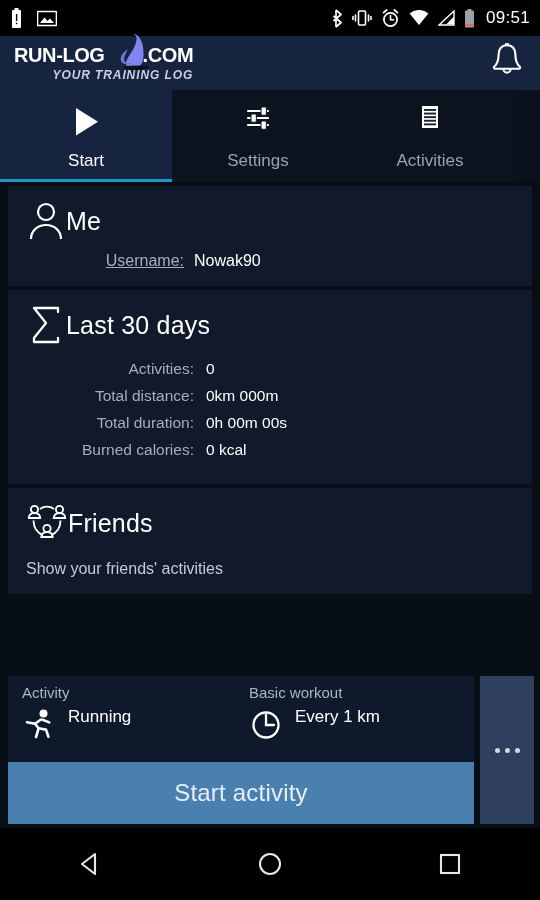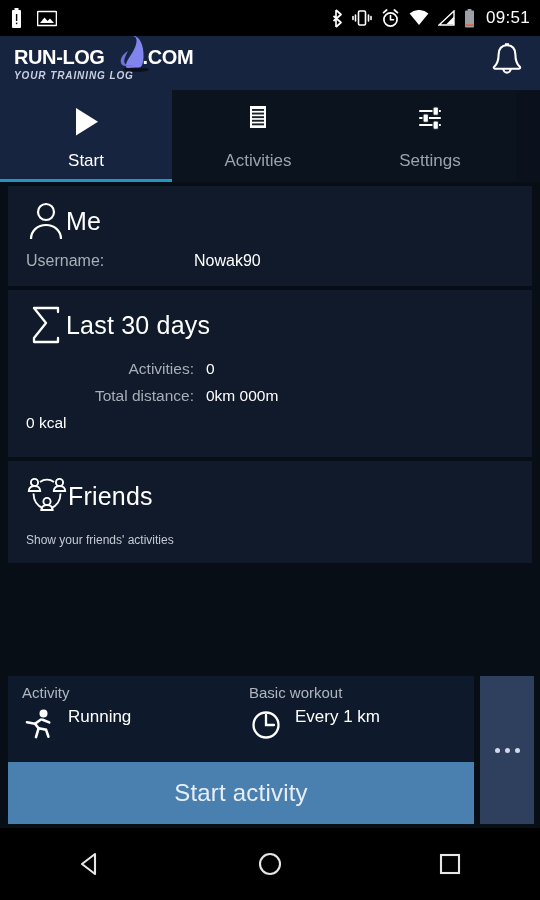--- a/index.html
+++ b/index.html
@@ -31,22 +31,22 @@
   .logo-main { display:flex; align-items:center; position:relative; }
   .logo-txt {
     font-size:20px; font-weight:bold; color:#fff; letter-spacing:-.4px;
     font-family:"Liberation Sans", sans-serif;
   }
   .logo-shoe { position:absolute; left:92px; top:-12px; }
   .logo-dotcom {
     font-size:20px; font-weight:bold; color:#fff; letter-spacing:-.4px; margin-left:38px;
   }
   .logo-tag {
-    font-size:10px; color:#c9cfe0; font-style:italic; letter-spacing:.9px;
-    margin-top:1px; font-weight:bold;
+    font-size:12px; color:#c9cfe0; font-style:italic; letter-spacing:.9px;
+    margin-top:1px; font-weight:bold;text-align:right;
   }
   .bell { margin-left:auto; }
 
   
   .tabs {
     position:absolute; top:90px; left:0; width:516px; height:92px;
     background:#0b131f; display:flex;
   }
   .tab {
     flex:1; display:flex; flex-direction:column; align-items:center; justify-content:center;
@@ -59,24 +59,24 @@
   .tab-label { font-size:17px; color:#9aa3ad; }
   .tab.active .tab-label { color:#ffffff; }
 
   
   .content { position:absolute; top:182px; left:0; width:540px; height:490px; background:#080e16; }
   .card {
     margin:4px 8px; background:#101a2a; padding:14px 18px 16px;
   }
   .card-head { display:flex; align-items:center; }
   .card-title { font-size:25px; color:#ffffff; font-weight:400; letter-spacing:.2px; }
-  .card-sub { font-size:12px; color:#c5cbd4; margin-top:16px; }
+  .card-sub { font-size:16px; color:#c5cbd4; margin-top:16px; }
 
   .kv { display:flex; margin-top:10px; font-size:16px; }
-  .kv-k { width:168px; color:#a7aeb8; padding-right:10px; }
+  .kv-k { width:168px; text-align:right; color:#a7aeb8; padding-right:10px;text-decoration:underline; }
   .kv-v { color:#ffffff; }
 
   .stats { margin-top:14px; }
   .stat-row { display:flex; font-size:15.5px; margin-bottom:9px; }
   .stat-k { width:180px; text-align:right; color:#a7aeb8; padding-right:12px; }
   .stat-v { color:#ffffff; }
 
   
   .bottom {
     position:absolute; left:0; top:672px; width:540px; height:156px; background:#080e16;
@@ -180,51 +180,51 @@
     </div>
   </div>
 
   <div class="tabs">
 
     <div class="tab active">
       <svg width="44" height="40" viewBox="0 0 44 40">
         <path d="M12 6l22 13.8L12 33.6z" fill="#ffffff"></path>
       </svg>
       <span class="tab-label">Start</span>
-    </div>
-
-    <div class="tab">
-      <svg width="44" height="40" viewBox="0 0 44 40">
-        <rect x="14" y="4" width="16" height="22" fill="#ffffff"></rect>
-        <g fill="#17212e">
-          <rect x="16" y="7" width="12" height="1.9"></rect>
-          <rect x="16" y="10.6" width="12" height="1.9"></rect>
-          <rect x="16" y="14.2" width="12" height="1.9"></rect>
-          <rect x="16" y="17.8" width="12" height="1.9"></rect>
-          <rect x="16" y="21.4" width="12" height="1.9"></rect>
-        </g>
-      </svg>
-      <span class="tab-label">Activities</span>
     </div>
 
     <div class="tab">
       <svg width="44" height="40" viewBox="0 0 44 40">
         <g stroke="#ffffff" stroke-width="2.1" stroke-linecap="round">
           <line x1="12" y1="9" x2="32" y2="9"></line>
           <line x1="12" y1="16" x2="32" y2="16"></line>
           <line x1="12" y1="23" x2="32" y2="23"></line>
         </g>
         <g fill="#ffffff" stroke="#17212e" stroke-width="1.1">
           <rect x="25" y="5" width="5.4" height="8.2" rx="1.2"></rect>
           <rect x="15" y="12" width="5.4" height="8.2" rx="1.2"></rect>
           <rect x="25" y="19" width="5.4" height="8.2" rx="1.2"></rect>
         </g>
       </svg>
       <span class="tab-label">Settings</span>
     </div>
+
+    <div class="tab">
+      <svg width="44" height="40" viewBox="0 0 44 40">
+        <rect x="14" y="4" width="16" height="22" fill="#ffffff"></rect>
+        <g fill="#17212e">
+          <rect x="16" y="7" width="12" height="1.9"></rect>
+          <rect x="16" y="10.6" width="12" height="1.9"></rect>
+          <rect x="16" y="14.2" width="12" height="1.9"></rect>
+          <rect x="16" y="17.8" width="12" height="1.9"></rect>
+          <rect x="16" y="21.4" width="12" height="1.9"></rect>
+        </g>
+      </svg>
+      <span class="tab-label">Activities</span>
+    </div>
   </div>
 
   <div class="content">
 
     <div class="card">
       <div class="card-head">
         <svg width="40" height="42" viewBox="0 0 40 42">
           <circle cx="20" cy="12" r="8" fill="none" stroke="#ffffff" stroke-width="2.2"></circle>
           <path d="M5 39c0-8.2 6.7-14 15-14s15 5.8 15 14" fill="none" stroke="#ffffff" stroke-width="2.2"></path>
         </svg>
@@ -246,20 +246,25 @@
       <div class="stats">
         <div class="stat-row">
           <span class="stat-k">Activities:</span>
           <span class="stat-v">0</span>
         </div>
         <div class="stat-row">
           <span class="stat-k">Total distance:</span>
           <span class="stat-v">0km 000m</span>
         </div>
         <div class="stat-row">
+          <span class="stat-k">Total duration:</span>
+          <span class="stat-v">0h 00m 00s</span>
+        </div>
+        <div class="stat-row">
+          <span class="stat-k">Burned calories:</span>
           <span class="stat-v">0 kcal</span>
         </div>
       </div>
     </div>
 
     <div class="card">
       <div class="card-head">
         <svg width="42" height="42" viewBox="0 0 42 42">
           <g fill="none" stroke="#ffffff" stroke-width="1.9">
             <circle cx="8.5" cy="7.5" r="3.6"></circle>

